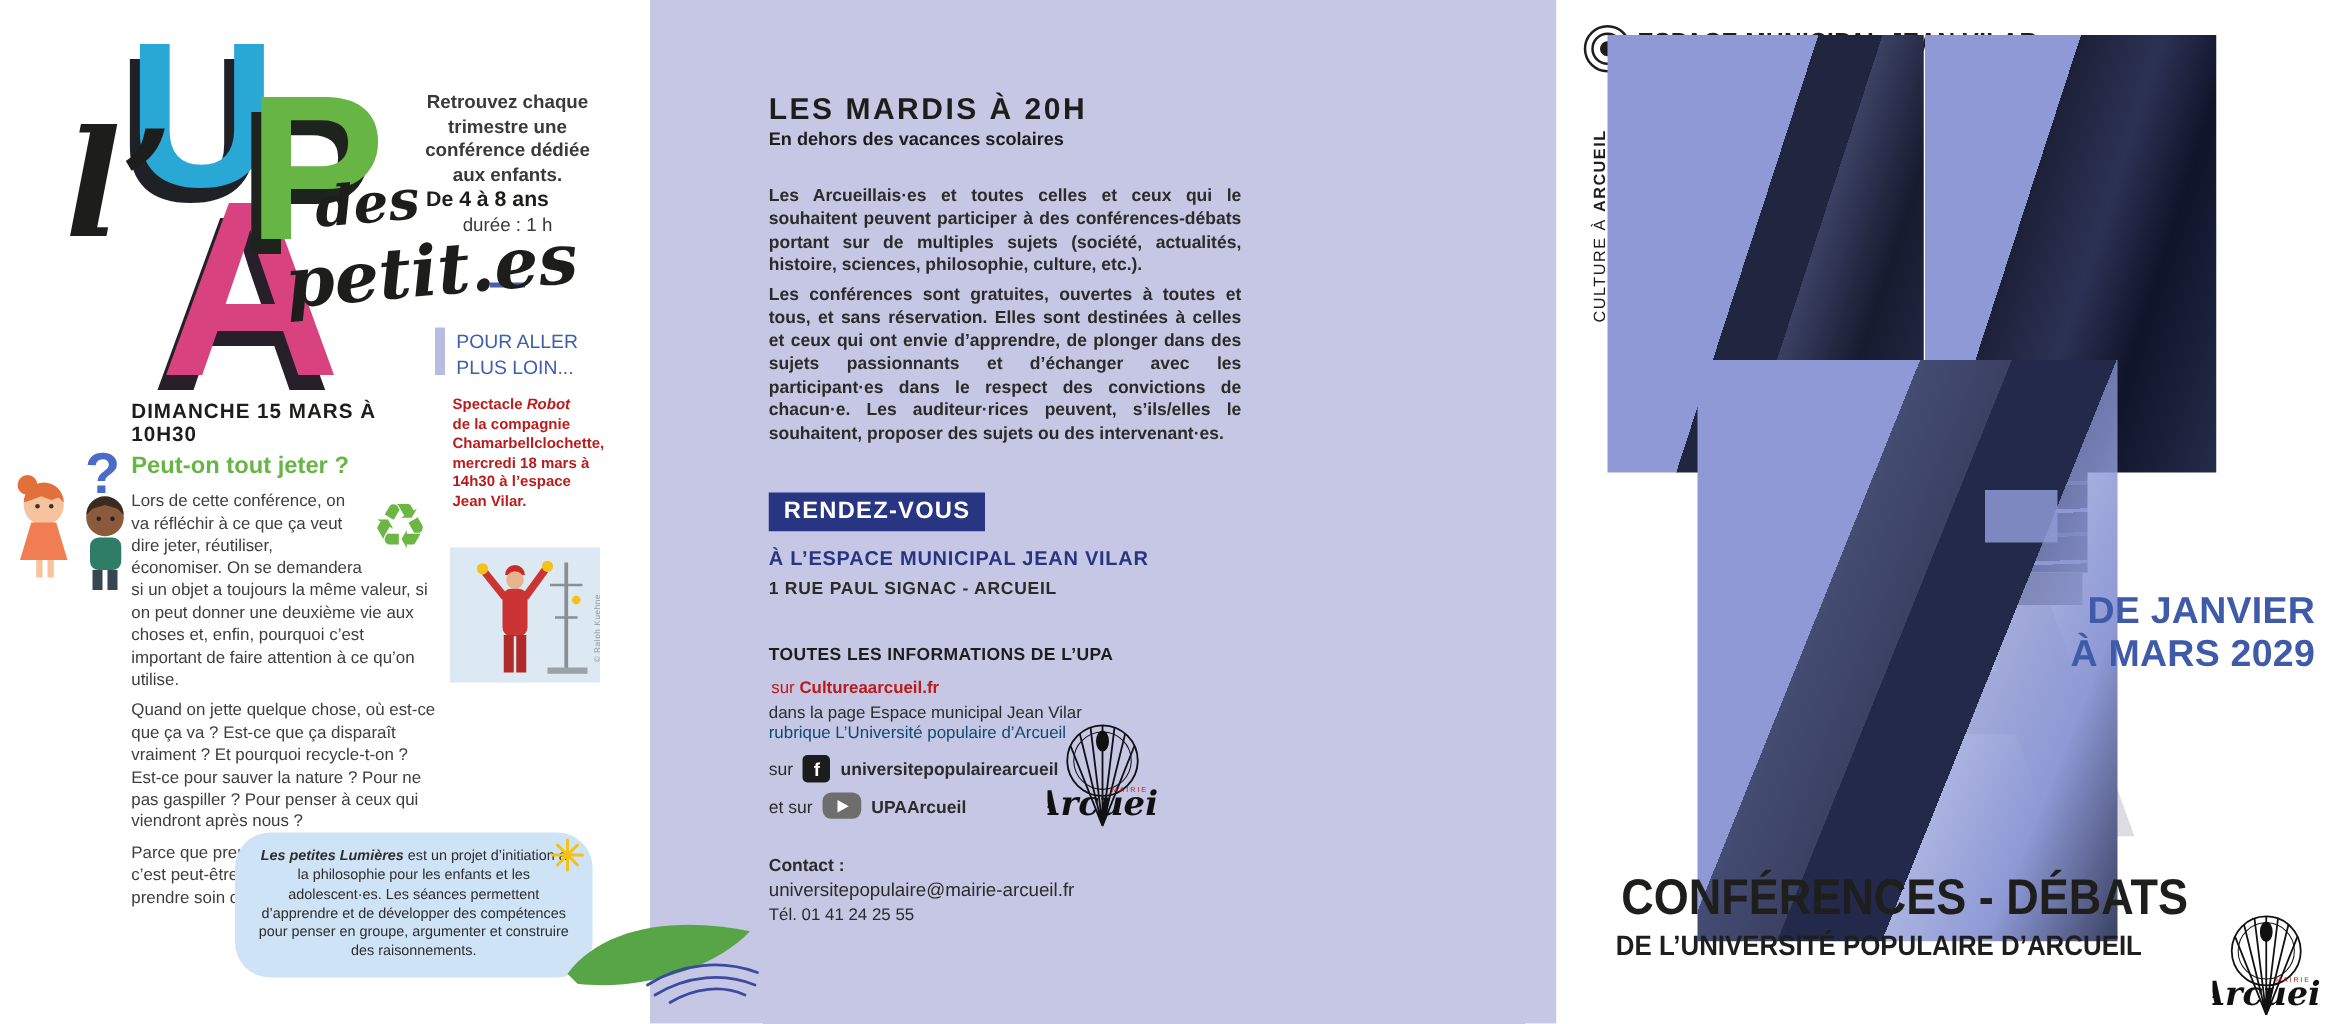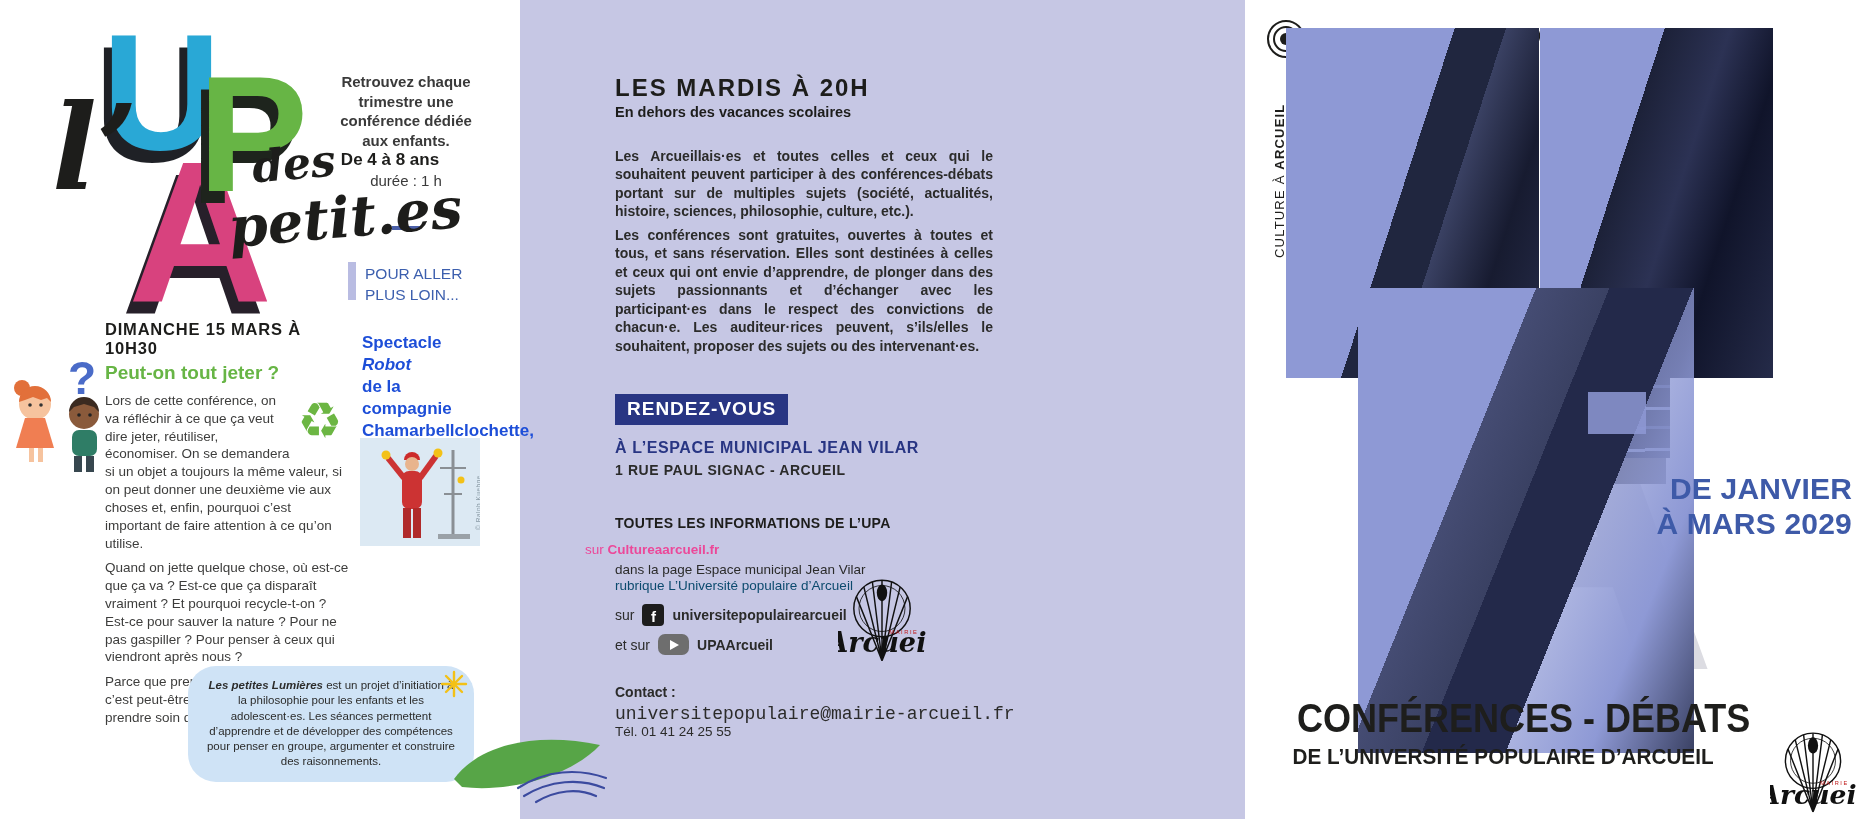--- a/index.html
+++ b/index.html
@@ -32,21 +32,21 @@
   .event-col{position:absolute;left:105px;top:320px;width:245px;}
   .event-date{font-size:16.5px;font-weight:800;letter-spacing:0.8px;color:#1d1d1b;}
   .event-q{font-size:19px;font-weight:700;color:#67b545;margin-top:4px;}
   .event-body{margin-top:8px;}
   .event-body p{font-size:13.5px;line-height:1.32;color:#3d3d3c;margin:0 0 7px 0;}
   .recycle{float:right;width:60px;height:62px;font-size:50px;line-height:58px;color:#6cb643;text-align:center;}
 
   
   .aside-bar{position:absolute;left:348px;top:262px;width:8px;height:38px;background:#b9bce2;}
   .aside-title{position:absolute;left:365px;top:264px;width:105px;font-size:15.5px;color:#3c5fae;line-height:1.35;}
-  .aside-body{position:absolute;left:362px;top:316px;width:120px;font-size:17px;line-height:1.3;color:#1d4ed8;font-weight:700;margin-top:16px;}
+  .aside-body{position:absolute;left:362px;top:316px;width:120px;font-size:12px;line-height:1.3;color:#b91c1c;font-weight:700;}
   .aside-body .lead{font-weight:800;}
   .aside-body .lead-it{font-weight:800;font-style:italic;}
   .aside-photo{position:absolute;left:360px;top:438px;width:120px;height:108px;background:#dce9f3;overflow:hidden;}
   .photo-credit{position:absolute;right:-26px;bottom:40px;transform:rotate(-90deg);font-size:6.5px;color:#8a9aa5;letter-spacing:0.5px;}
 
   
   .lpl{position:absolute;left:50px;top:660px;width:138px;text-align:center;}
   .lpl-name{font-size:17px;font-weight:700;letter-spacing:1px;line-height:1.15;background:linear-gradient(90deg,#e8a23f,#7cb342,#29a8d6,#d8427e,#9b59b6);-webkit-background-clip:text;background-clip:text;color:transparent;}
   .bubble{position:absolute;left:188px;top:666px;width:254px;padding:12px 16px;background:#cfe3f6;border-radius:28px;font-size:11.5px;line-height:1.33;color:#2c2c2b;text-align:center;font-weight:500;}
   .bubble .b-lead{font-style:italic;font-weight:700;}
@@ -57,33 +57,33 @@
   
   .mid-title{position:absolute;left:615px;top:74px;font-size:24px;font-weight:800;letter-spacing:2px;color:#1d1d1b;}
   .mid-sub{position:absolute;left:615px;top:104px;font-size:14.5px;font-weight:700;color:#1d1d1b;}
   .mid-p{position:absolute;left:615px;width:378px;font-size:14px;font-weight:600;color:#2b2b2a;line-height:1.32;text-align:justify;}
   .mid-p1{top:133px;}
   .mid-p2{top:212px;}
   .mid-badge{position:absolute;left:615px;top:394px;background:#283583;color:#fff;font-size:19px;font-weight:800;letter-spacing:1px;padding:4px 12px 5px 12px;}
   .mid-venue{position:absolute;left:615px;top:439px;font-size:16px;font-weight:800;color:#283583;letter-spacing:0.6px;}
   .mid-addr{position:absolute;left:615px;top:462px;font-size:14px;font-weight:800;color:#2b2b2a;letter-spacing:0.6px;}
   .mid-info{position:absolute;left:615px;top:515px;font-size:14px;font-weight:800;color:#1d1d1b;letter-spacing:0.3px;}
-  .mid-web1{position:absolute;left:585px;top:542px;font-size:13.5px;color:#ec4899;}
+  .mid-web1{position:absolute;left:617px;top:542px;font-size:13.5px;color:#b91c1c;}
   .mid-web1 b{font-weight:800;}
   .mid-web2{position:absolute;left:615px;top:562px;font-size:13.5px;color:#2b2b2a;}
   .mid-web3{position:absolute;left:615px;top:578px;font-size:13.5px;color:#0c4a6e;}
   .soc-row{position:absolute;left:615px;display:flex;align-items:center;gap:8px;font-size:14px;color:#2b2b2a;}
   .soc-row b{font-weight:800;}
   .fb-row{top:604px;}
   .yt-row{top:634px;}
   .fb-icon{width:22px;height:22px;background:#1c1c1c;border-radius:4px;color:#fff;font-weight:800;font-size:15px;display:flex;align-items:flex-end;justify-content:center;line-height:1.2;}
   .yt-icon{width:31px;height:21px;background:#6e6e6e;border-radius:7px;display:flex;align-items:center;justify-content:center;}
   .yt-tri{width:0;height:0;border-left:9px solid #fff;border-top:5.5px solid transparent;border-bottom:5.5px solid transparent;margin-left:2px;}
   .mid-contact{position:absolute;left:615px;top:684px;font-size:14px;font-weight:800;color:#2b2b2a;}
-  .mid-email{position:absolute;left:615px;top:704px;font-size:18px;color:#2b2b2a;font-family:Liberation Mono, monospace;}
+  .mid-email{position:absolute;left:615px;top:704px;font-size:15px;color:#2b2b2a;}
   .mid-phone{position:absolute;left:615px;top:724px;font-size:13.5px;color:#2b2b2a;}
   .arcueil-mid{position:absolute;left:838px;top:573px;}
   .arcueil-right{position:absolute;left:1770px;top:726px;}
 
   
   .rp-bullseye{position:absolute;left:1267px;top:20px;width:34px;height:34px;border:2px solid #1d1d1b;border-radius:50%;display:flex;align-items:center;justify-content:center;}
   .rp-bullseye .ring{width:22px;height:22px;border:2px solid #1d1d1b;border-radius:50%;display:flex;align-items:center;justify-content:center;}
   .rp-bullseye .dot{width:12px;height:12px;background:#1d1d1b;border-radius:50%;}
   .rp-header{position:absolute;left:1310px;top:23px;font-size:21px;font-weight:800;letter-spacing:0.3px;color:#1d1d1b;transform:scaleX(0.93);transform-origin:left center;white-space:nowrap;}
   .rp-dash{position:absolute;left:1655px;top:34px;width:74px;height:3px;background:#1d1d1b;}

